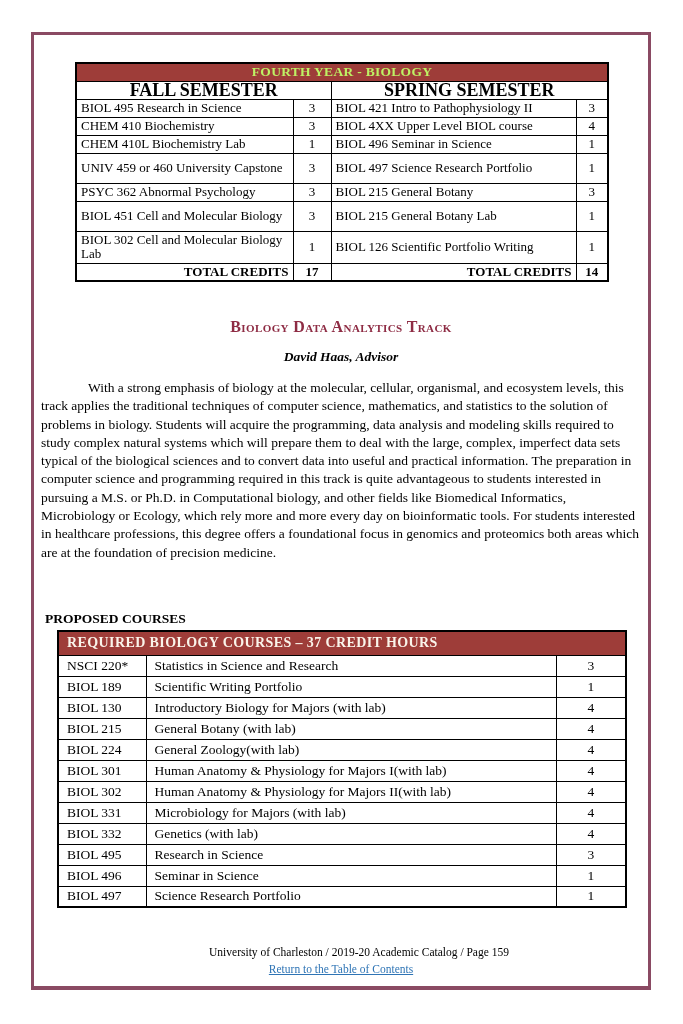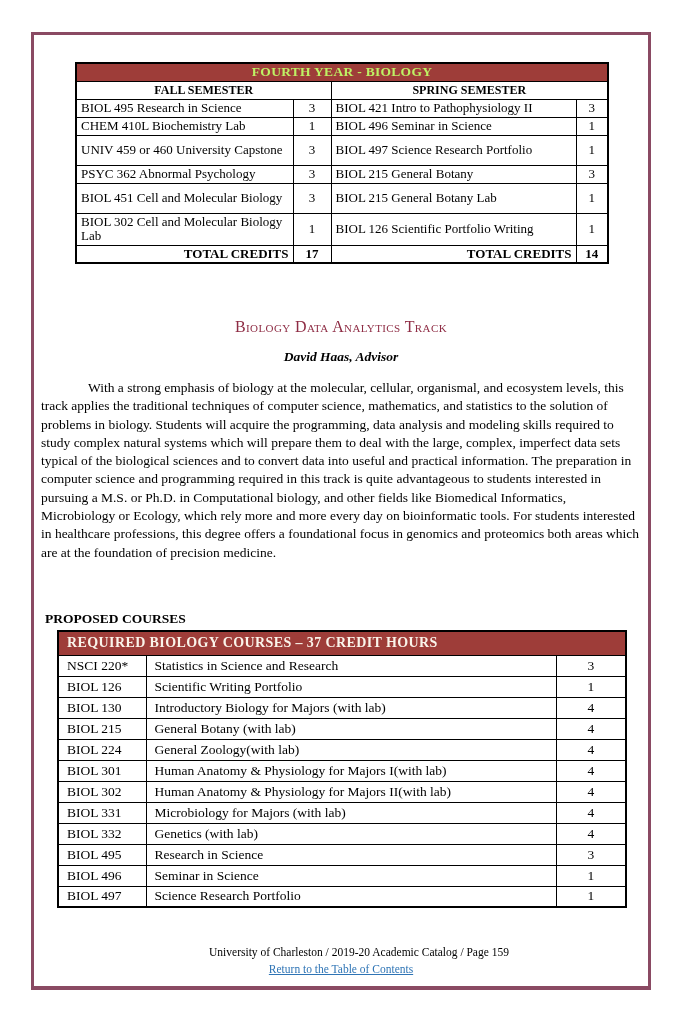--- a/index.html
+++ b/index.html
@@ -42,35 +42,35 @@
     font-weight: bold;
     text-align: center;
     font-size: 13.5px;
     height: 18px;
     letter-spacing: 0.3px;
   }
   .t1 .sem-cell {
     font-weight: bold;
     text-align: center;
     height: 18px;
-    font-size: 12px;
+    font-size: 18px;
   }
   .t1 .cr { text-align: center; }
   .t1 .totals td { font-weight: bold; }
   .t1 .totals .lbl { text-align: right; }
   .t1 .totals .cr { text-align: center; }
   .t1 tr.h18 { height: 18px; }
   .t1 tr.h30 { height: 30px; }
 
   
   .track-heading {
     position: absolute; left: 34px; top: 318px; width: 614px;
     text-align: center;
     color: var(--heading, #8e2c44);
-    font-weight: normal;
+    font-weight: bold;
     font-variant: small-caps;
     font-size: 16px;
     letter-spacing: 0.4px;
   }
   .advisor {
     position: absolute; left: 34px; top: 349px; width: 614px;
     text-align: center;
     font-weight: bold;
     font-style: italic;
     font-size: 13.5px;
@@ -153,20 +153,26 @@
         <td class="sem-cell" colspan="2">FALL SEMESTER</td>
         <td class="sem-cell" colspan="2">SPRING SEMESTER</td>
       </tr>
       <tr class="h18">
         <td>BIOL 495 Research in Science</td>
         <td class="cr">3</td>
         <td>BIOL 421 Intro to Pathophysiology II</td>
         <td class="cr">3</td>
       </tr>
       <tr class="h18">
+        <td>CHEM 410 Biochemistry</td>
+        <td class="cr">3</td>
+        <td>BIOL 4XX Upper Level BIOL course</td>
+        <td class="cr">4</td>
+      </tr>
+      <tr class="h18">
         <td>CHEM 410L Biochemistry Lab</td>
         <td class="cr">1</td>
         <td>BIOL 496 Seminar in Science</td>
         <td class="cr">1</td>
       </tr>
       <tr class="h30">
         <td>UNIV 459 or 460 University Capstone</td>
         <td class="cr">3</td>
         <td>BIOL 497 Science Research Portfolio</td>
         <td class="cr">1</td>
@@ -213,21 +219,21 @@
     <tbody>
       <tr>
         <td class="t2-title" colspan="3">REQUIRED BIOLOGY COURSES – 37 CREDIT HOURS</td>
       </tr>
       <tr>
         <td>NSCI 220*</td>
         <td>Statistics in Science and Research</td>
         <td class="cr">3</td>
       </tr>
       <tr>
-        <td>BIOL 126</td>
+        <td>BIOL 189</td>
         <td>Scientific Writing Portfolio</td>
         <td class="cr">1</td>
       </tr>
       <tr>
         <td>BIOL 130</td>
         <td>Introductory Biology for Majors (with lab)</td>
         <td class="cr">4</td>
       </tr>
       <tr>
         <td>BIOL 215</td>

